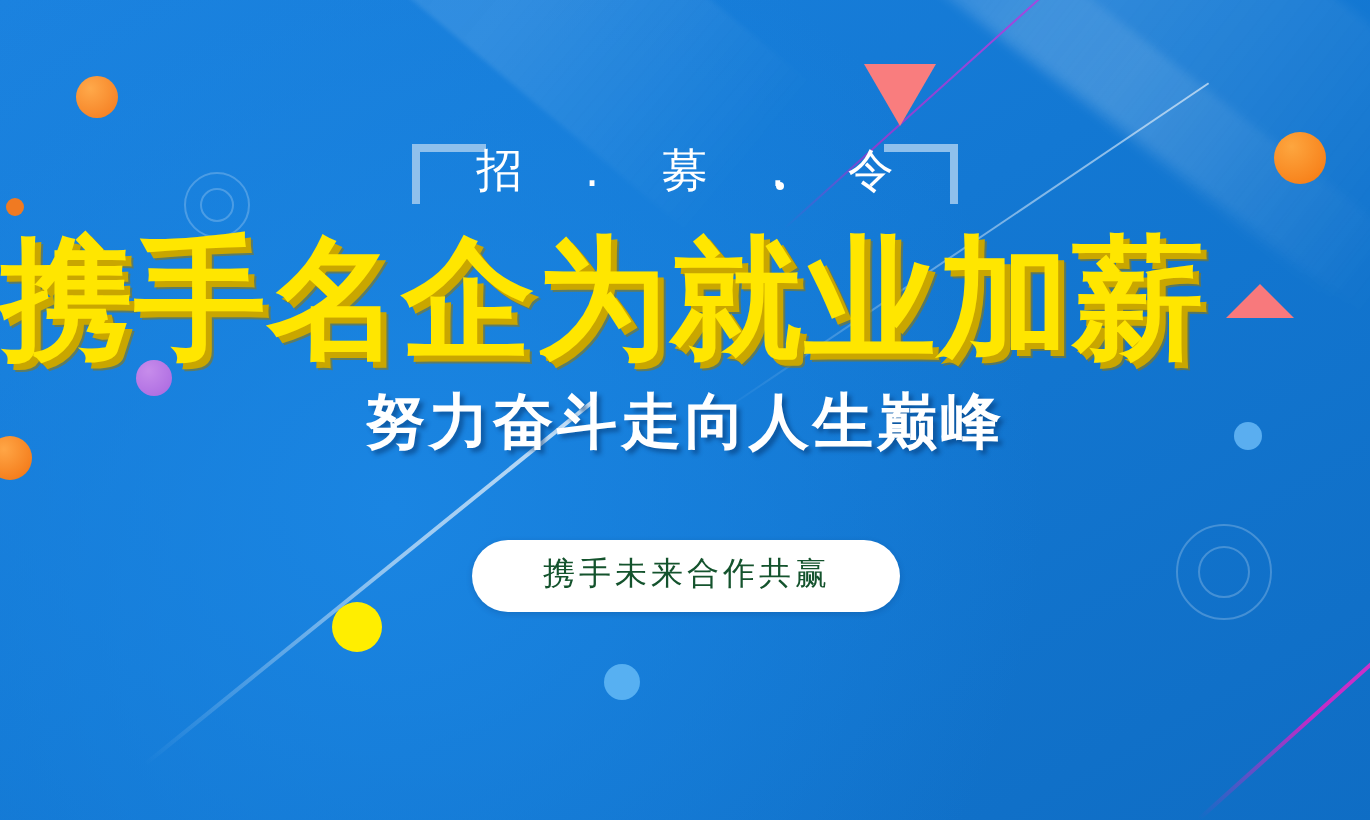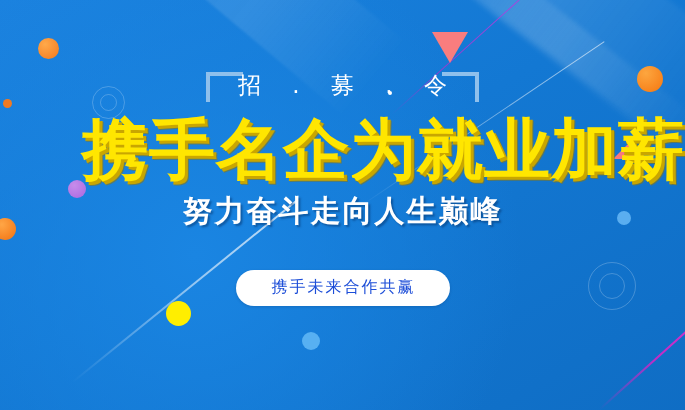--- a/index.html
+++ b/index.html
@@ -177,21 +177,21 @@
     font-size: 23px;
     letter-spacing: 12px;
     text-indent: 12px;
     font-weight: 400;
     white-space: nowrap;
   }
   .headline {
     position: absolute;
     left: 0; top: 117px;
     width: 685px;
-    text-align: right;
+    text-align: left;
     color: #ffe600;
     font-size: 66px;
     font-weight: bold;
     letter-spacing: 1px;
     line-height: 1;
     white-space: nowrap;
     text-shadow: 3px 3px 0 #c9a600, 4px 4px 0 rgba(150,120,0,0.55);
   }
   .subtitle {
     position: absolute;
@@ -207,21 +207,21 @@
   }
   .cta-wrap {
     position: absolute;
     left: 0; top: 270px;
     width: 685px;
     text-align: center;
   }
   .cta {
     display: inline-block;
     background: #ffffff;
-    color: #1d4ed8;
+    color: #14532d;
     font-size: 16px;
     letter-spacing: 2px;
     padding: 7px 34px 8px 36px;
     border-radius: 20px;
     white-space: nowrap;
     box-shadow: 0 1px 3px rgba(0,30,70,0.18);
   }
 </style>
 </head>
 <body>

